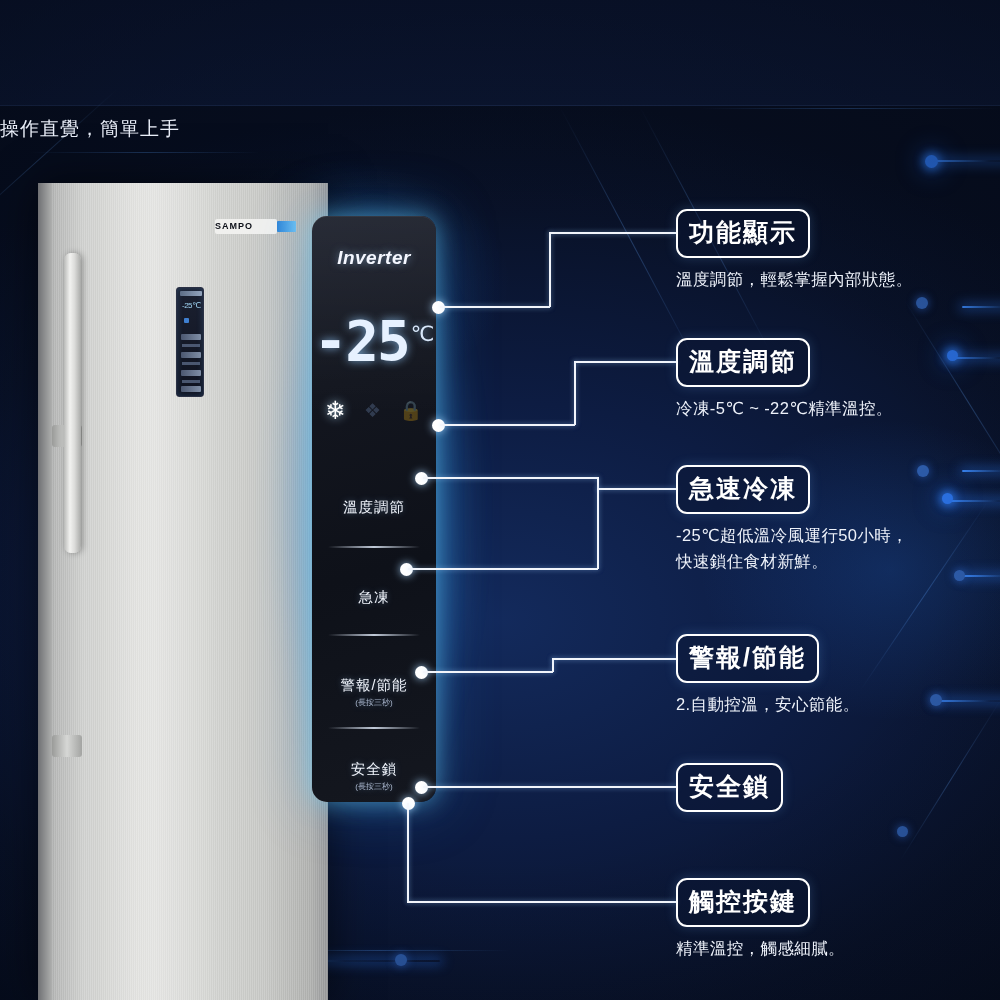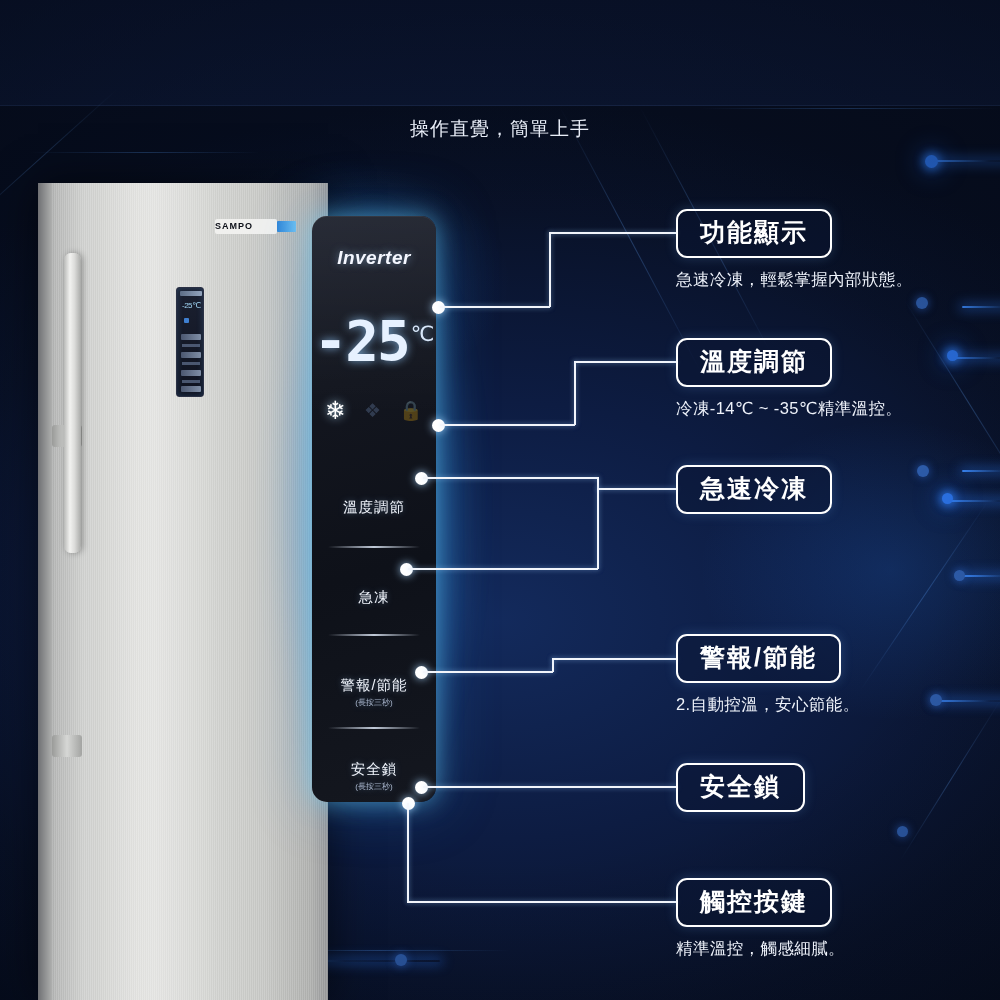--- a/index.html
+++ b/index.html
@@ -32,21 +32,21 @@
     box-shadow:0 0 12px 3px rgba(45,120,240,.45);}
   .glowpatch{position:absolute;border-radius:50%;
     background:radial-gradient(closest-side,rgba(40,120,235,.20),rgba(20,60,150,0));}
 
   
   .title-wrap{position:absolute;left:0;top:52px;width:1000px;text-align:center;}
   .title{display:inline-block;color:#ffffff;font-size:39px;font-weight:bold;
     letter-spacing:2px;line-height:1.1;text-shadow:0 2px 10px rgba(10,30,80,.9);vertical-align:middle;}
   .title-rule{display:inline-block;width:86px;height:4px;background:#ffffff;vertical-align:middle;
     margin:0 16px;border-radius:1px;position:relative;top:-4px;}
-  .subtitle{position:absolute;left:0;top:116px;width:1000px;text-align:center;
+  .subtitle{position:absolute;left:0;top:116px;width:1000px;
     color:#e9eef8;font-size:19px;letter-spacing:1px;}
 
   
   .fridge{position:absolute;left:38px;top:183px;width:290px;height:817px;
     background:
       linear-gradient(90deg,#8e8f91 0%,#b9bab9 6%,#d2d3d1 16%,#dcdcd9 34%,#d5d6d3 58%,#c9cac7 78%,#b1b2b0 94%,#97989a 100%);
     box-shadow:0 0 40px rgba(0,0,0,.55);}
   .fridge-tex{position:absolute;inset:0;opacity:.5;
     background-image:repeating-linear-gradient(90deg,rgba(255,255,255,.20) 0 1px,rgba(0,0,0,.05) 1px 2px);}
   .fridge-sheen{position:absolute;inset:0;
@@ -100,21 +100,21 @@
     margin-left:14px;vertical-align:middle;}
   .btn{position:absolute;left:0;width:124px;text-align:center;color:#f0f4fb;
     font-size:14.5px;letter-spacing:1px;text-shadow:0 0 6px rgba(150,200,255,.35);}
   .btn-sub{display:block;font-size:8px;letter-spacing:0;color:#aab6cc;margin-top:2px;}
   .divider{position:absolute;left:16px;width:92px;height:2px;border-radius:1px;
     background:linear-gradient(90deg,rgba(210,225,245,0),rgba(225,235,250,.85),rgba(210,225,245,0));}
 
   
   .callout{position:absolute;}
   .chip{display:inline-block;border:2px solid #ffffff;border-radius:11px;
-    padding:5px 22px 7px;color:#ffffff;font-size:25px;font-weight:bold;letter-spacing:2px;
+    padding:5px 11px 7px;color:#ffffff;font-size:25px;font-weight:bold;letter-spacing:2px;
     background:rgba(10,22,52,.45);box-shadow:0 0 12px rgba(120,180,255,.22);}
   .desc{color:#eef2fa;font-size:16.5px;line-height:1.55;letter-spacing:.4px;margin-top:9px;}
   .desc div{white-space:nowrap;}
 
   
   .cx{position:absolute;background:#f2f5fb;box-shadow:0 0 5px rgba(160,205,255,.55);}
   .cx.h{height:2px;} .cx.v{width:2px;}
   .cdot{position:absolute;width:13px;height:13px;border-radius:50%;background:#ffffff;
     box-shadow:0 0 9px rgba(170,215,255,.85);}
 </style>
@@ -253,33 +253,37 @@
   <div class="cdot" style="left:415px;top:781px;"></div>
   <div class="cx h" style="left:423px;top:786px;width:254px;"></div>
 
   <div class="cdot" style="left:402px;top:797px;"></div>
   <div class="cx v" style="left:407px;top:803px;height:99px;"></div>
   <div class="cx h" style="left:407px;top:901px;width:270px;"></div>
 
   <div class="callout" style="left:676px;top:209px;">
     <div class="chip">功能顯示</div>
     <div class="desc">
-      <div>急速冷凍，輕鬆掌握內部狀態。</div>
+      <div>溫度調節，輕鬆掌握內部狀態。</div>
     </div>
   </div>
 
   <div class="callout" style="left:676px;top:338px;">
     <div class="chip">溫度調節</div>
     <div class="desc">
-      <div>冷凍-14℃ ~ -35℃精準溫控。</div>
+      <div>冷凍-5℃ ~ -22℃精準溫控。</div>
     </div>
   </div>
 
   <div class="callout" style="left:676px;top:465px;">
     <div class="chip">急速冷凍</div>
+    <div class="desc">
+      <div>-25℃超低溫冷風運行50小時，</div>
+      <div>快速鎖住食材新鮮。</div>
+    </div>
   </div>
 
   <div class="callout" style="left:676px;top:634px;">
     <div class="chip">警報/節能</div>
     <div class="desc">
       <div>2.自動控溫，安心節能。</div>
     </div>
   </div>
 
   <div class="callout" style="left:676px;top:763px;">

